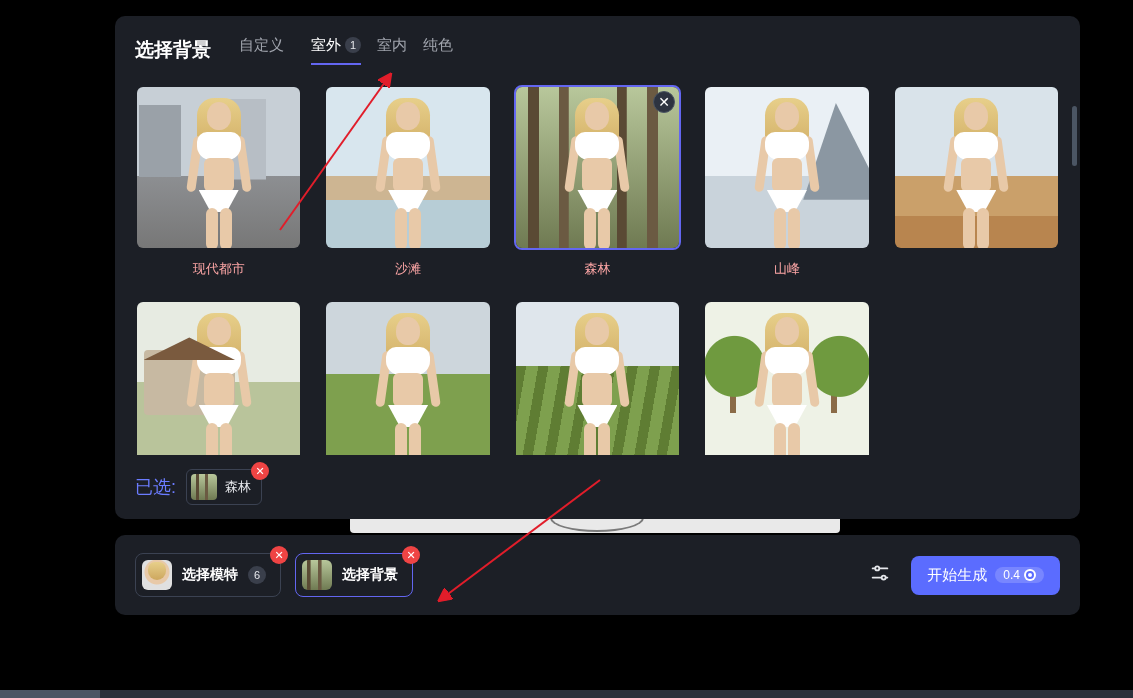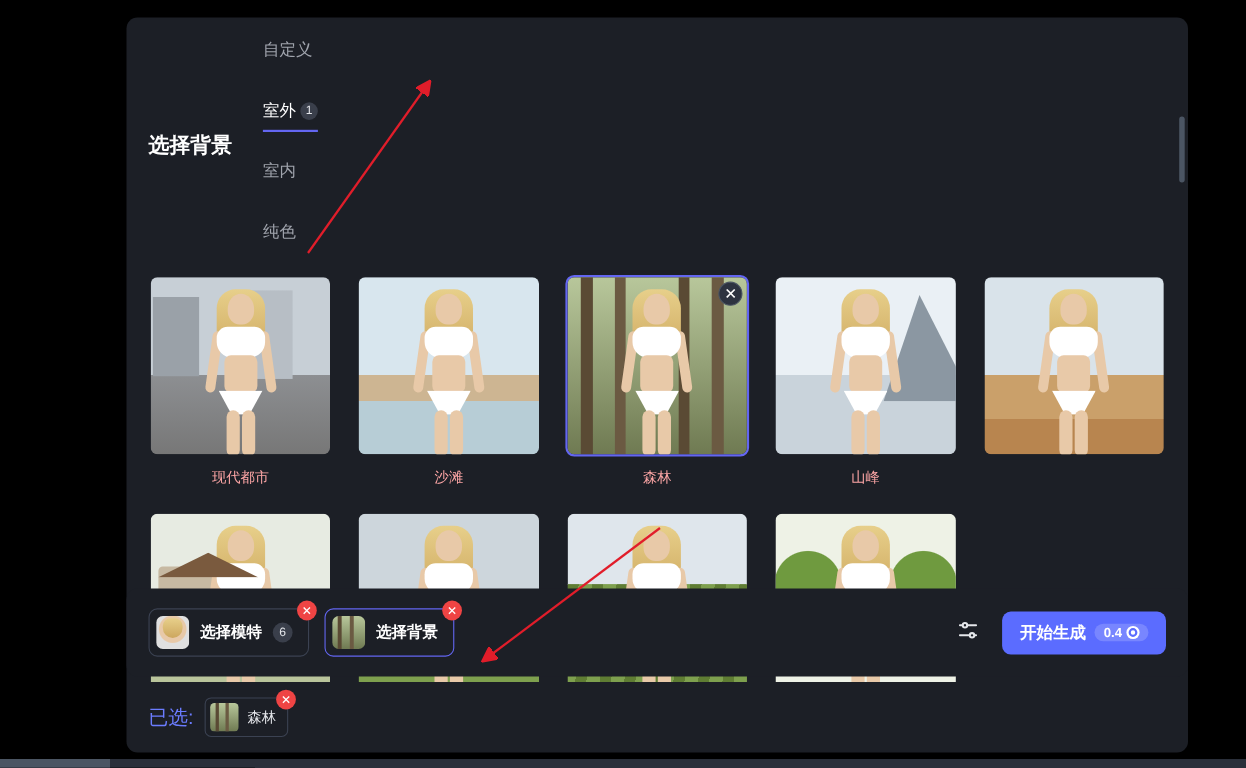--- a/index.html
+++ b/index.html
@@ -28,21 +28,21 @@
   margin-bottom: 22px;
 }
 .panel-title { font-size: 19px; font-weight: 700; color: #fff; }
 .tab {
   font-size: 15px;
   color: #a0a4ad;
   cursor: pointer;
   padding-bottom: 8px;
   position: relative;
 }
-.tab.active { color: #fff; }
+.tab.active { color: #fff; margin-left: 11px; }
 .tab.active::after {
   content: "";
   position: absolute;
   left: 0; right: 0; bottom: -2px;
   height: 2px;
   background: #6366f1;
 }
 .tab-badge {
   display: inline-flex;
   align-items: center; justify-content: center;
@@ -154,21 +154,21 @@
 }
 .spacer { flex: 1; }
 .settings-icon { color: #e5e7eb; cursor: pointer; padding: 6px; }
 .primary-btn {
   background: #5b6cff;
   color: #fff;
   border: none;
   border-radius: 8px;
   padding: 10px 16px;
   font-size: 15px;
-  font-weight: 700;
+  font-weight: 400;
   display: flex; align-items: center; gap: 8px;
   cursor: pointer;
 }
 .cost {
   background: rgba(255,255,255,0.18);
   border-radius: 10px;
   padding: 1px 8px;
   font-size: 12px;
   display: inline-flex; align-items: center; gap: 4px;
 }
@@ -339,21 +339,21 @@
 </head>
 <body>
 
 <div class="under-strip"></div>
 
 <div class="panel">
   <div class="scroll-hint"></div>
 
   <div class="panel-header">
     <div class="panel-title">选择背景</div>
-    <div id="tabs" style="display:flex;gap:28px;flex-direction:column;">
+    <div id="tabs" style="display:flex;gap:16px;">
         <div class="tab">自定义</div>
         <div class="tab active">室外<span class="tab-badge">1</span></div>
         <div class="tab">室内</div>
         <div class="tab">纯色</div>
       </div>
   </div>
 
   <div class="grid" id="bg-grid">
       <div class="card">
         <div class="thumb-wrap">

